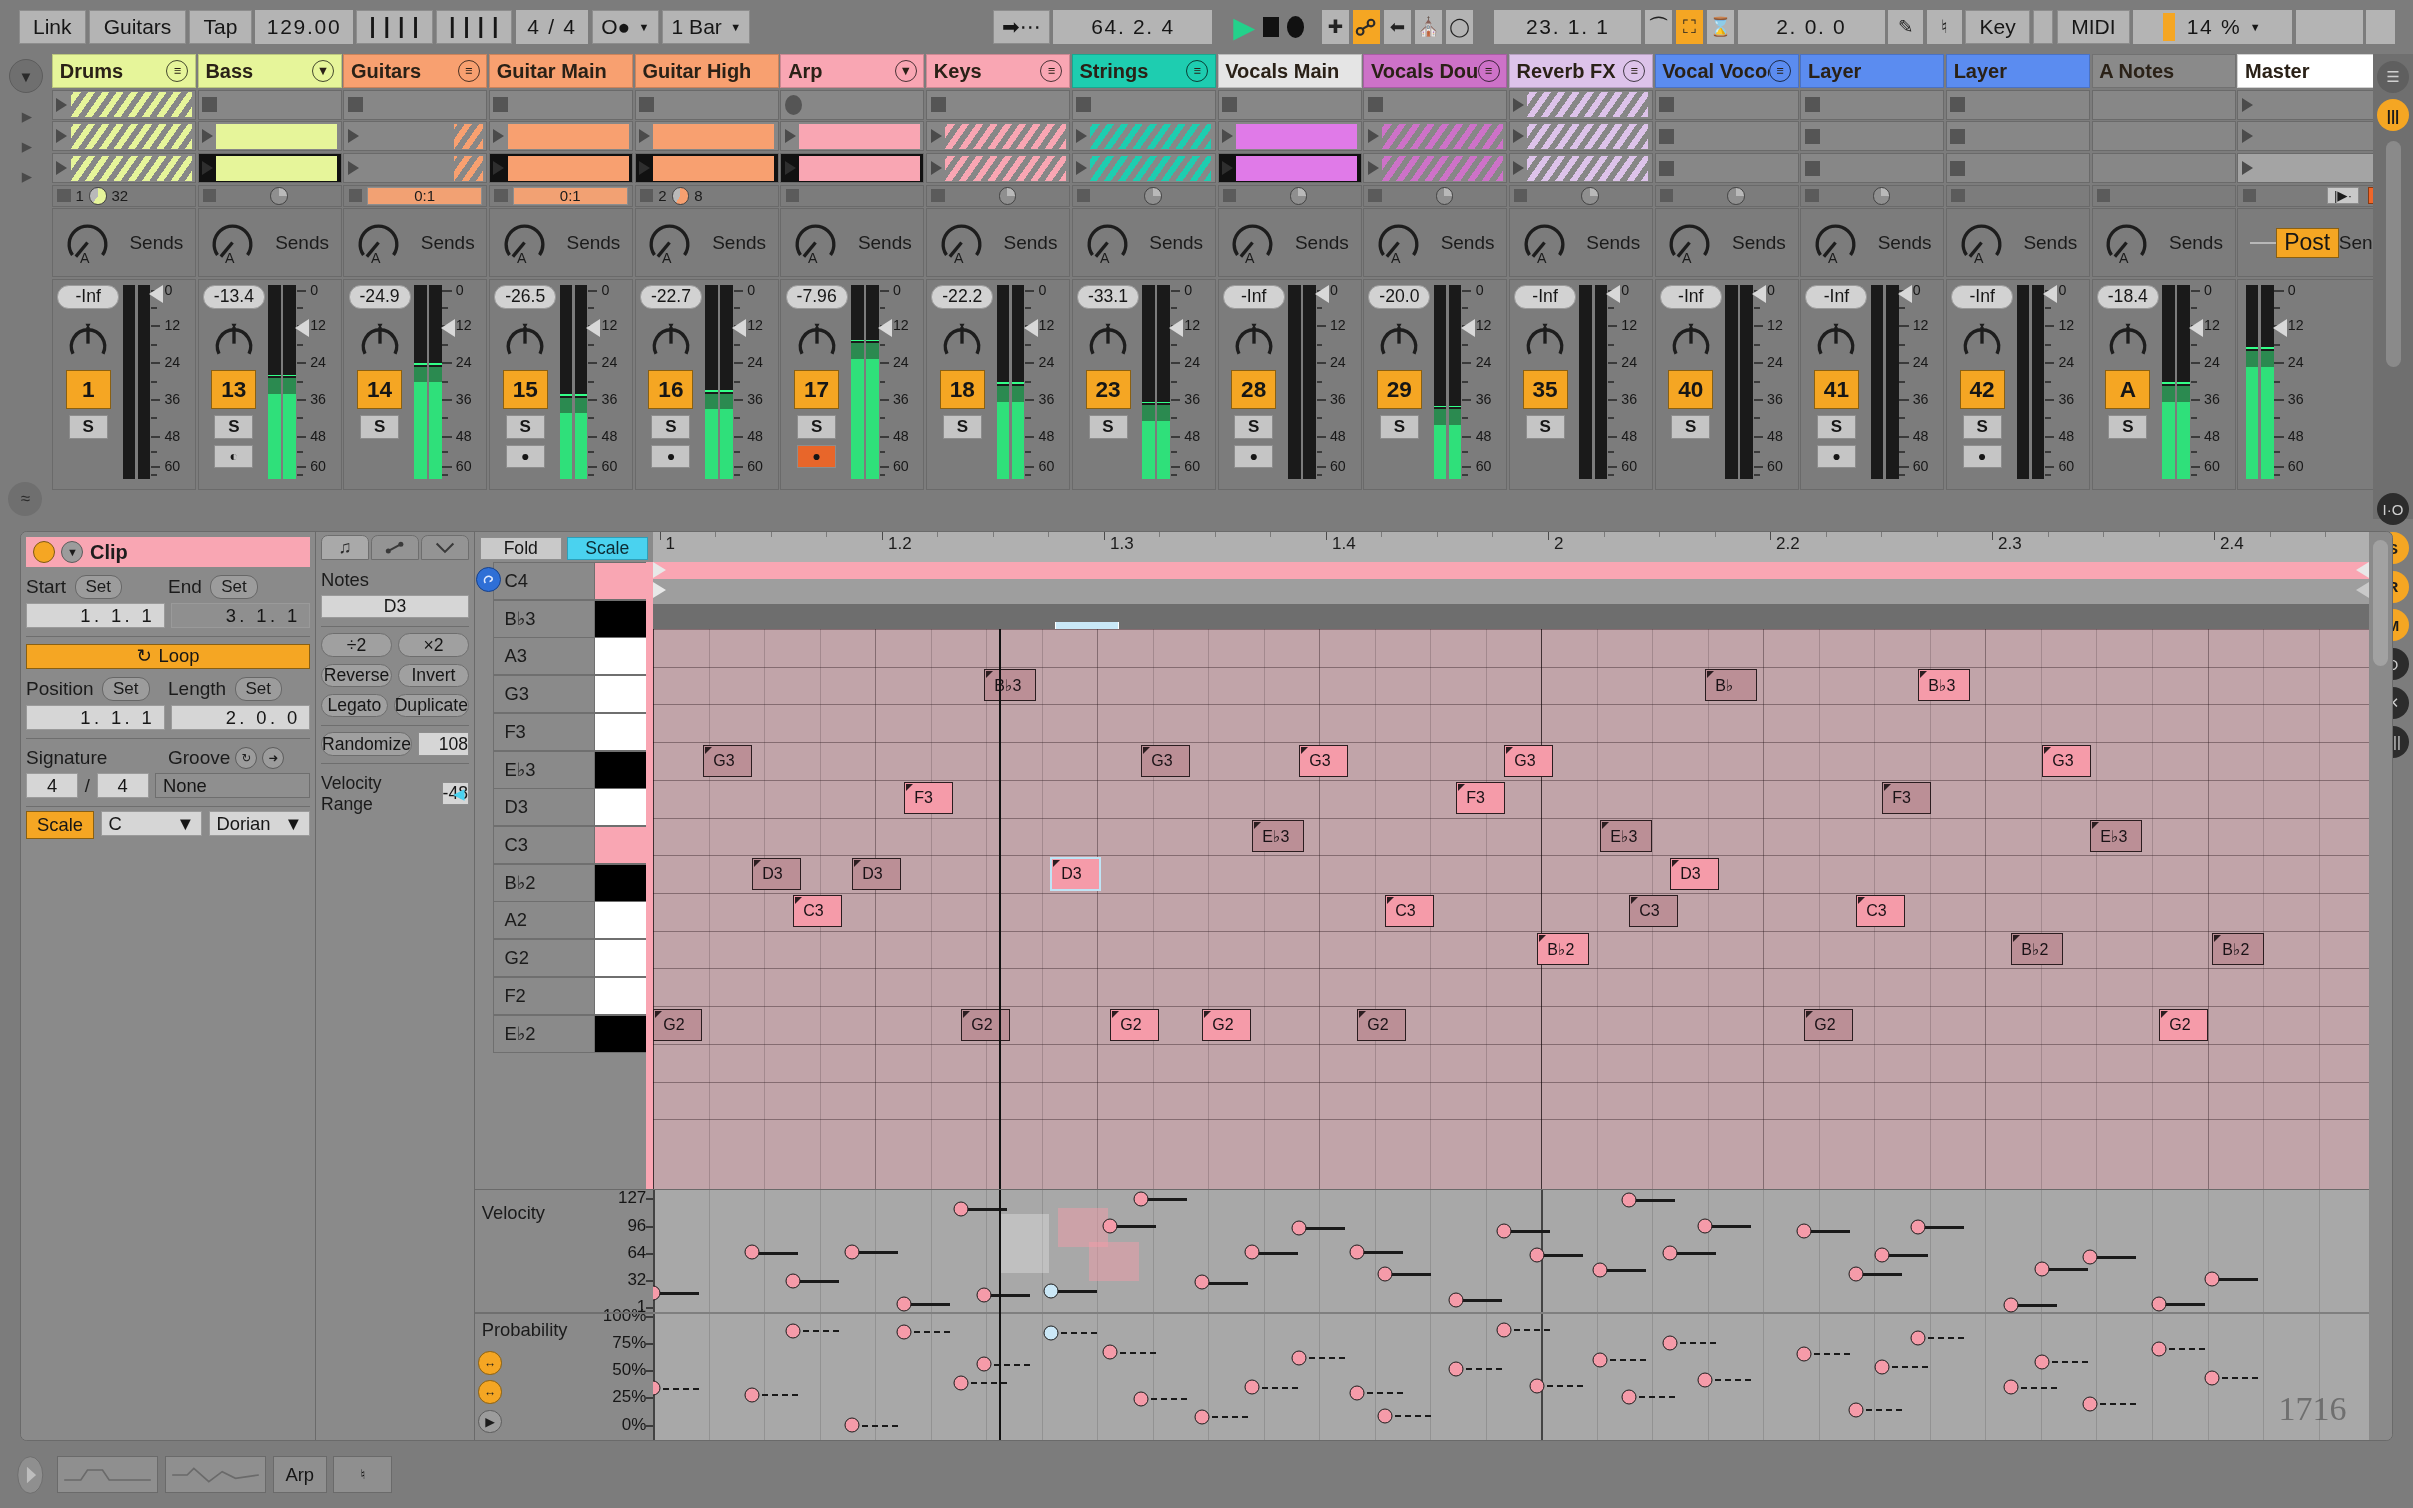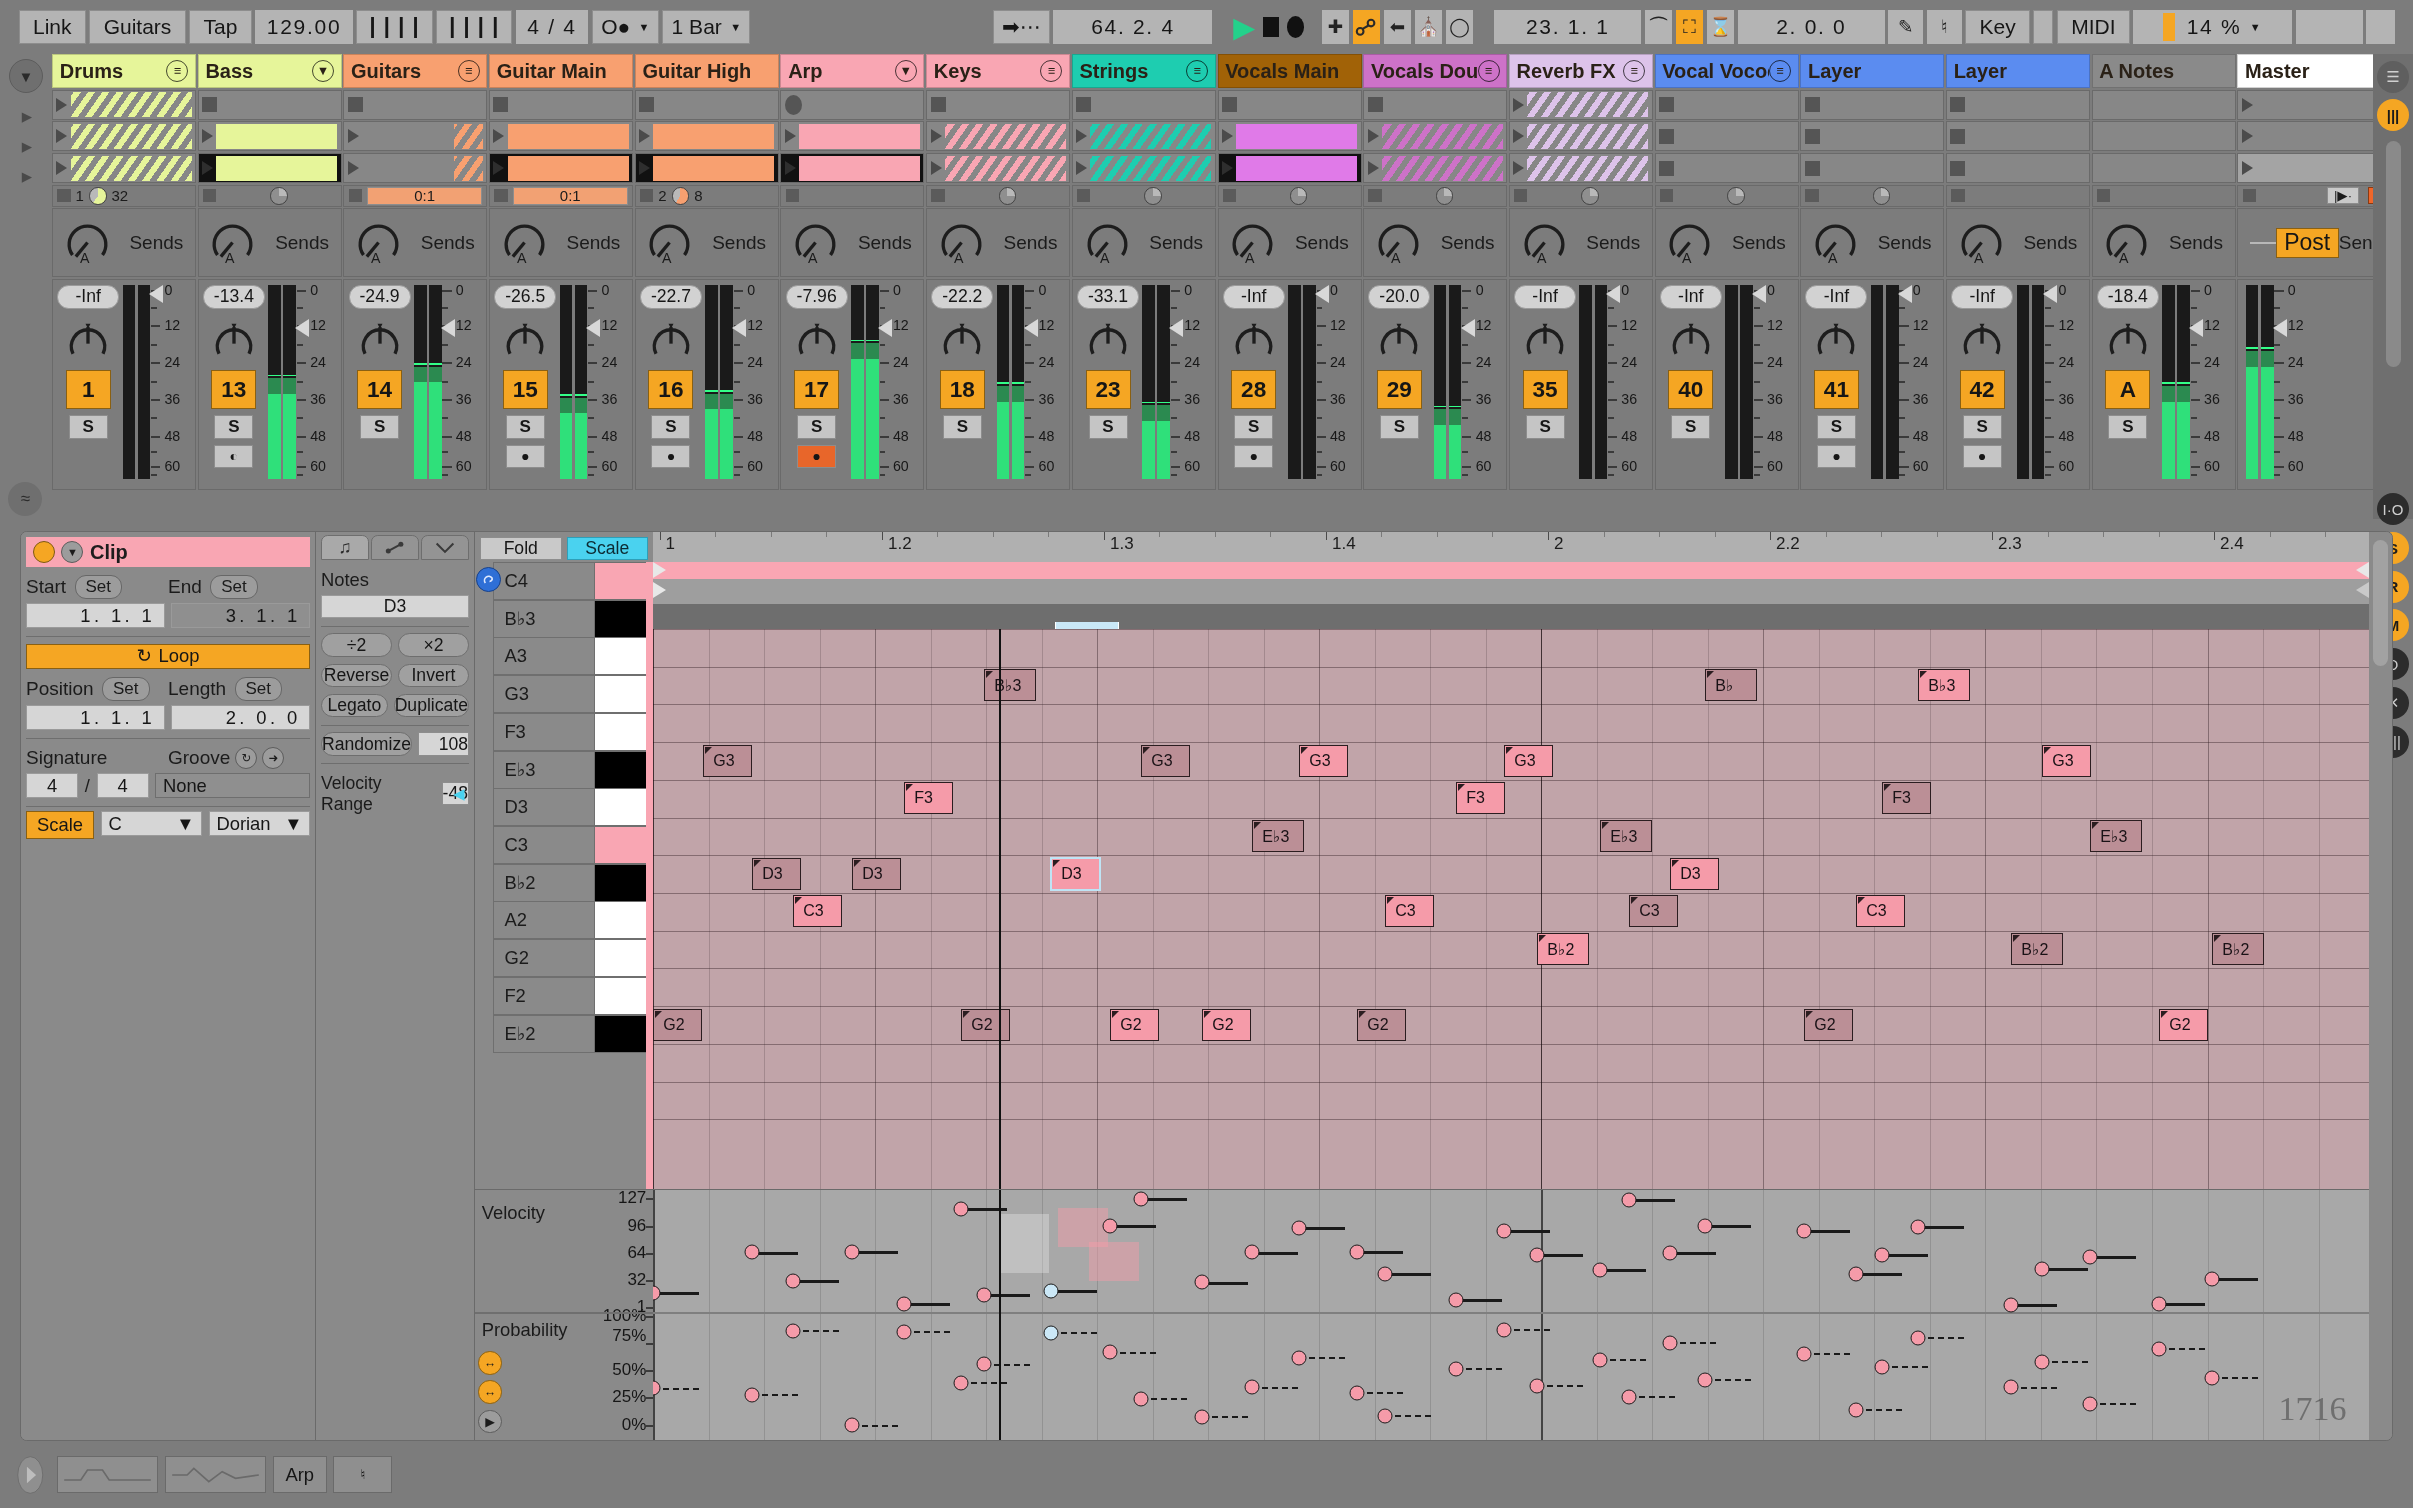--- a/index.html
+++ b/index.html
@@ -1014,21 +1014,21 @@
                 <div class="tk min" style="top: 96px;"></div>
                 <div class="tk min" style="top: 132px;"></div>
                 <div class="tk min" style="top: 166px;"></div>
                 <div class="tk min" style="top: 189px;"></div>
                 <div class="tri-marker" style="top: 34px;"></div>
               </div>
             </div>
           </div>
         </div>
         <div class="track">
-          <div class="trk-name" style="background: #a16207;">
+          <div class="trk-name" style="background: #e5e5e5;">
             <span class="nm">Vocals Main</span>
           </div>
           <div class="slot">
             <div class="stopsq"></div>
           </div>
           <div class="slot">
             <div class="playtri"></div>
             <div class="clip" style="background: rgb(224, 122, 232);"></div>
           </div>
           <div class="slot" style="background: rgb(17, 17, 17);">
@@ -2025,21 +2025,21 @@
             <div class="lane-tick" style="top: 36px;"></div>
             <div class="lane-scalev" style="top: 63px;">64</div>
             <div class="lane-tick" style="top: 63px;"></div>
             <div class="lane-scalev" style="top: 90px;">32</div>
             <div class="lane-tick" style="top: 90px;"></div>
             <div class="lane-scalev" style="top: 117px;">1</div>
             <div class="lane-tick" style="top: 117px;"></div>
             <div class="lane-title" style="top: 129px;">Probability</div>
             <div class="lane-scalev" style="top: 126px;">100%</div>
             <div class="lane-tick" style="top: 126px;"></div>
-            <div class="lane-scalev" style="top: 146px;">75%</div>
+            <div class="lane-scalev" style="top: 153px;">75%</div>
             <div class="lane-tick" style="top: 153px;"></div>
             <div class="lane-scalev" style="top: 180px;">50%</div>
             <div class="lane-tick" style="top: 180px;"></div>
             <div class="lane-scalev" style="top: 207px;">25%</div>
             <div class="lane-tick" style="top: 207px;"></div>
             <div class="lane-scalev" style="top: 235px;">0%</div>
             <div class="lane-tick" style="top: 235px;"></div>
             <div class="lane-icons">
               <div class="lane-ic">↔</div>
               <div class="lane-ic">↔</div>

